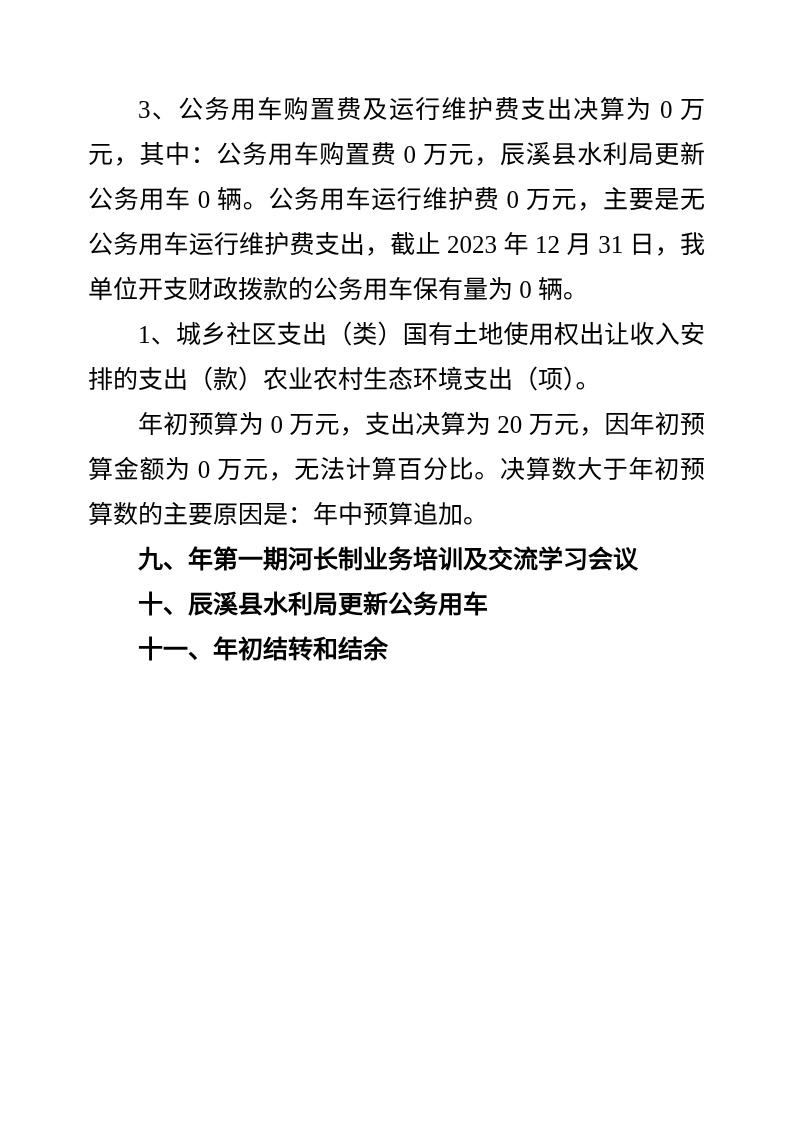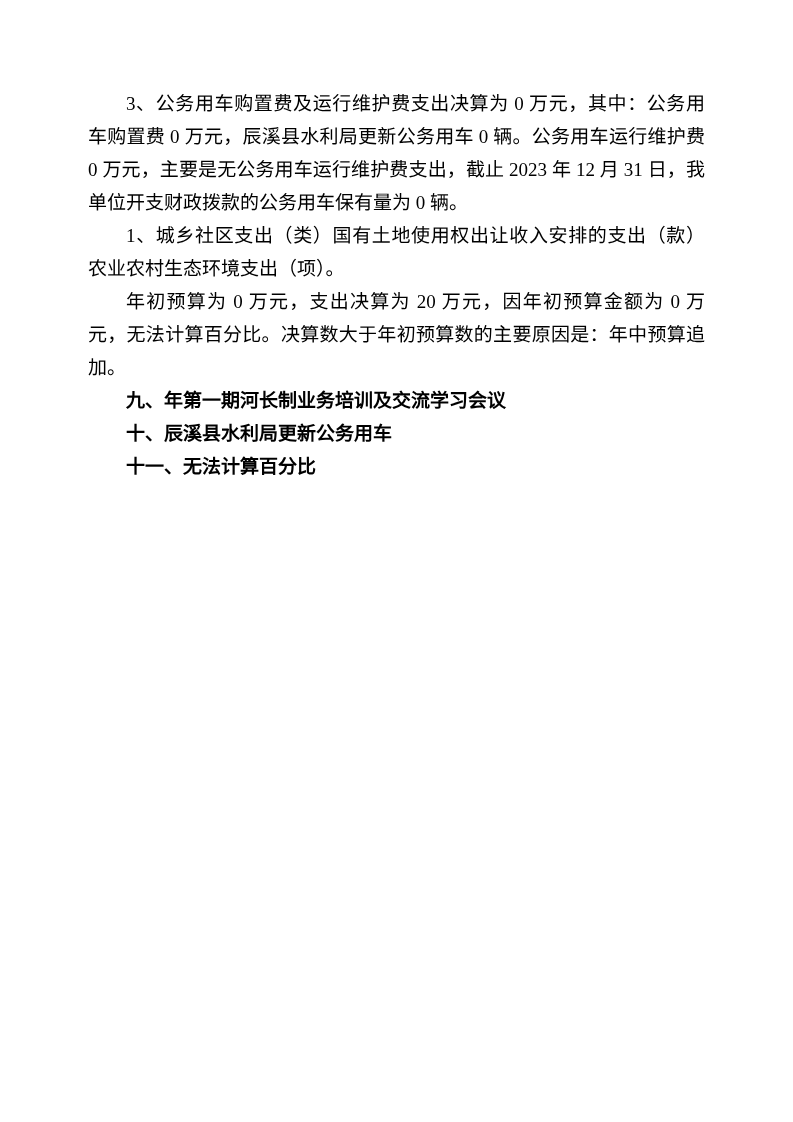--- a/index.html
+++ b/index.html
@@ -15,22 +15,22 @@
     background: #ffffff;
     padding: 87px 88px 0 88px;
     overflow: hidden;
   }
   .page p {
     margin: 0;
     padding: 0;
     text-indent: 2em;
     text-align: justify;
     text-justify: inter-ideograph;
-    font-size: 19px;
-    line-height: 33px;
+    font-size: 25px;
+    line-height: 45px;
     color: #000000;
     word-break: break-all;
   }
   .page p.body-para {
     font-family: "Liberation Serif", "DejaVu Serif", serif;
     font-weight: normal;
   }
   .page p.heading-para {
     font-family: "Liberation Sans", "DejaVu Sans", sans-serif;
     font-weight: bold;
@@ -47,15 +47,15 @@
   <p class="body-para">1、城乡社区支出（类）国有土地使用权出让收入安排的支出（款）农业农村生态环境支出（项）。</p>
 
   <p class="body-para">年初预算为 0 万元，支出决算为 20 万元，因年初预算金额为 0 万元，无法计算百分比。决算数大于年初预算数的主要原因是：年中预算追加。</p>
 
   <p class="heading-para">九、年第一期河长制业务培训及交流学习会议</p>
 
 
   <p class="heading-para">十、辰溪县水利局更新公务用车</p>
 
 
-  <p class="heading-para">十一、无法计算百分比</p>
+  <p class="heading-para">十一、年初结转和结余</p>
 
 </div>
 
 </body></html>

